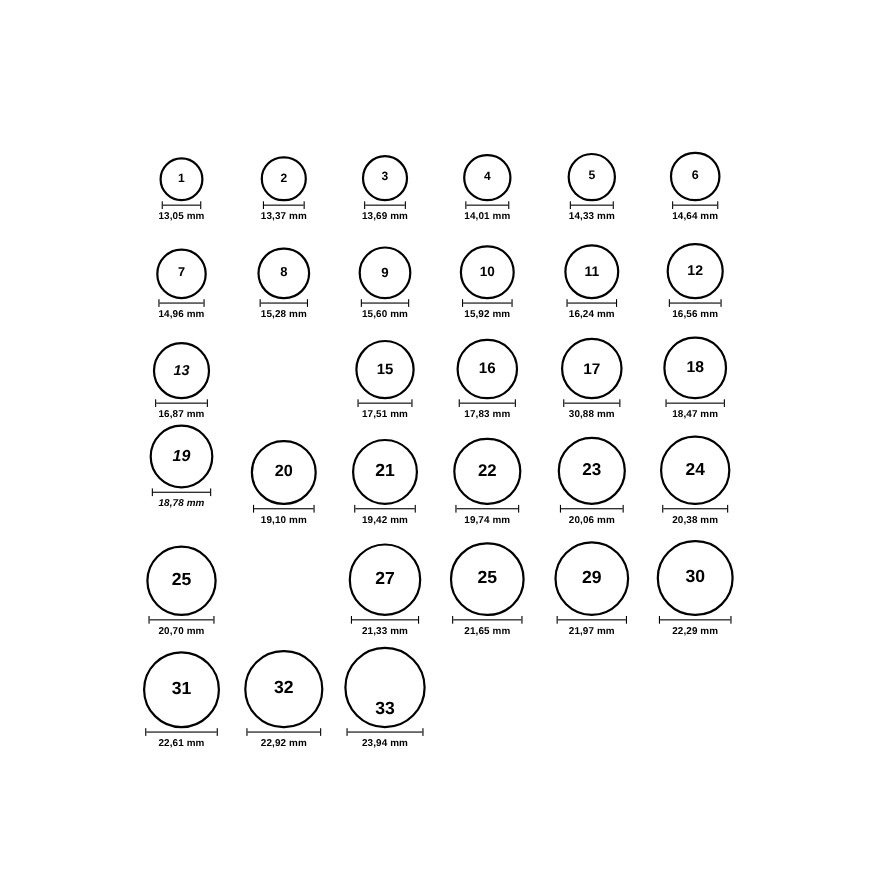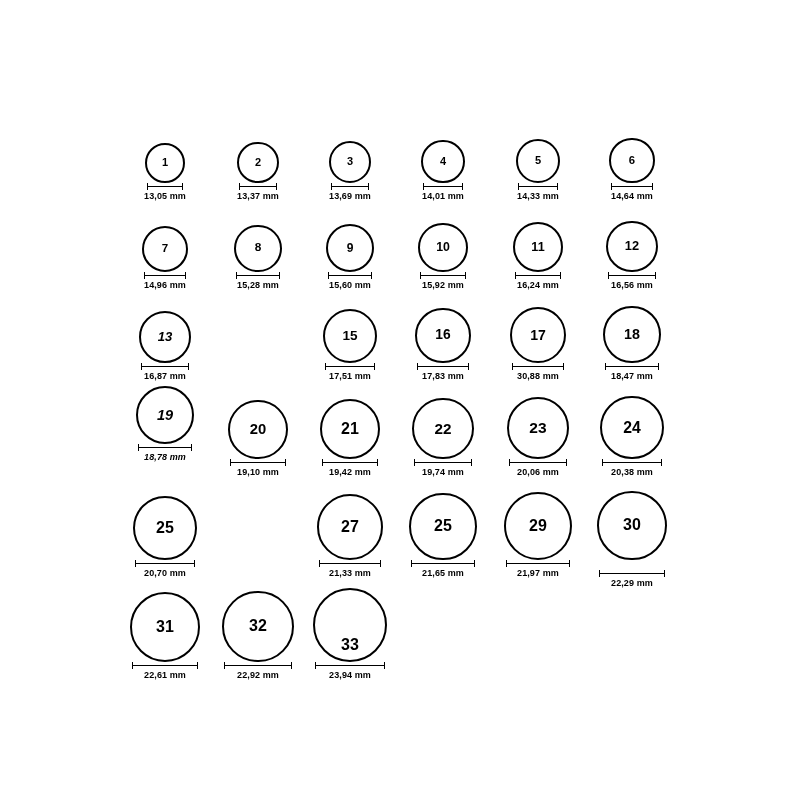--- a/index.html
+++ b/index.html
@@ -311,21 +311,21 @@
     </div>
     <div class="ring-cell" style="left: 503.947px; top: 491.893px; width: 68.107px;">
       <div class="ring-circle" style="width: 68.107px; height: 68.107px;">
         <span class="ring-number" style="font-size: 16px;">29</span>
       </div>
       <div class="measure">
         <div class="measure-bar" style="width: 64.107px;"></div>
         <div class="measure-label">21,97 mm</div>
       </div>
     </div>
-    <div class="ring-cell" style="left: 597.451px; top: 490.901px; width: 69.099px; gap: 10px;">
+    <div class="ring-cell" style="left: 597.451px; top: 490.901px; width: 69.099px;">
       <div class="ring-circle" style="width: 69.099px; height: 69.099px;">
         <span class="ring-number" style="font-size: 16px;">30</span>
       </div>
       <div class="measure">
         <div class="measure-bar" style="width: 65.099px;"></div>
         <div class="measure-label">22,29 mm</div>
       </div>
     </div>
     <div class="ring-cell" style="left: 129.954px; top: 591.909px; width: 70.091px;">
       <div class="ring-circle" style="width: 70.091px; height: 70.091px;">

